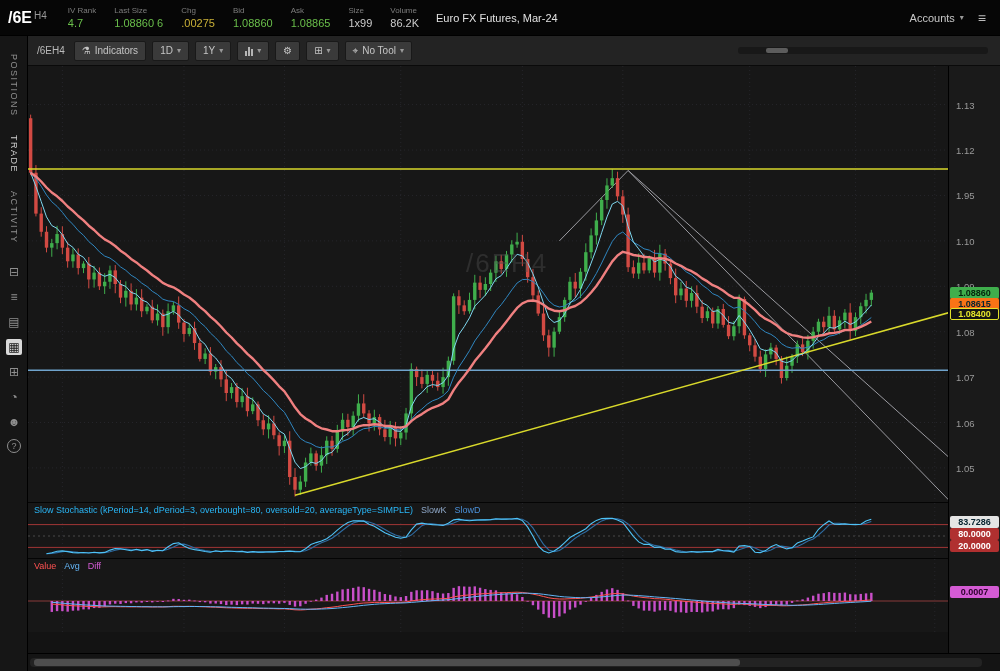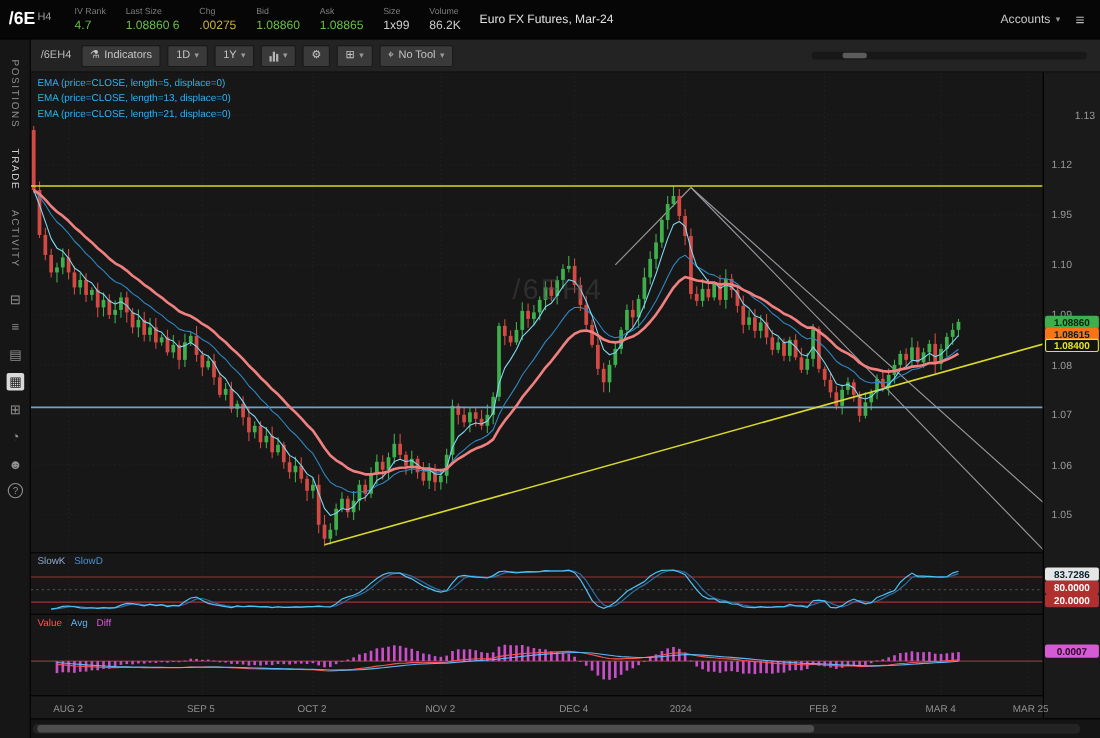--- a/index.html
+++ b/index.html
@@ -165,25 +165,20 @@
       <span>⌖</span>
       <span>No Tool</span>
       <span class="caret">▾</span>
     </button>
     <div class="tb-scroll">
         <div class="tb-thumb"></div>
       </div>
   </div>
 
   <div id="price-pane">
-    <div id="study-labels">
-        <div class="study-label">EMA (price=CLOSE, length=5, displace=0)</div>
-        <div class="study-label">EMA (price=CLOSE, length=13, displace=0)</div>
-        <div class="study-label">EMA (price=CLOSE, length=21, displace=0)</div>
-      </div>
     <div class="watermark">/6EH4</div>
     <svg id="price-svg" width="920" height="436">
         <line x1="0" y1="38.604166666667425" x2="920" y2="38.604166666667425" stroke="#26262b" stroke-dasharray="1,3"></line>
         <line x1="0" y1="84.02083333333309" x2="920" y2="84.02083333333309" stroke="#26262b" stroke-dasharray="1,3"></line>
         <line x1="0" y1="129.43749999999974" x2="920" y2="129.43749999999974" stroke="#26262b" stroke-dasharray="1,3"></line>
         <line x1="0" y1="174.8541666666664" x2="920" y2="174.8541666666664" stroke="#26262b" stroke-dasharray="1,3"></line>
         <line x1="0" y1="220.27083333333306" x2="920" y2="220.27083333333306" stroke="#26262b" stroke-dasharray="1,3"></line>
         <line x1="0" y1="265.6874999999998" x2="920" y2="265.6874999999998" stroke="#26262b" stroke-dasharray="1,3"></line>
         <line x1="0" y1="311.1041666666664" x2="920" y2="311.1041666666664" stroke="#26262b" stroke-dasharray="1,3"></line>
         <line x1="0" y1="356.5208333333331" x2="920" y2="356.5208333333331" stroke="#26262b" stroke-dasharray="1,3"></line>
@@ -524,20 +519,21 @@
         <line x1="0" y1="304.2916666666672" x2="920" y2="304.2916666666672" stroke="#6fa3cc" stroke-width="1.5"></line>
         <line x1="267.01149425287355" y1="429.1874999999998" x2="922.6436781609195" y2="246.15833333333325" stroke="#d9d92b" stroke-width="1.5"></line>
         <path d="M2.6 106.7 L7.9 112.6 L13.2 120.2 L18.5 129.0 L23.8 135.8 L29.1 140.4 L34.4 146.3 L39.7 153.3 L44.9 158.3 L50.2 164.6 L55.5 169.3 L60.8 175.6 L66.1 180.0 L71.4 185.8 L76.7 190.1 L82.0 192.1 L87.2 195.8 L92.5 200.9 L97.8 204.3 L103.1 209.2 L108.4 212.4 L113.7 217.1 L119.0 220.5 L124.3 225.3 L129.5 228.5 L134.8 233.2 L140.1 234.9 L145.4 235.5 L150.7 238.5 L156.0 242.7 L161.3 245.5 L166.6 250.0 L171.8 256.1 L177.1 260.6 L182.4 267.0 L187.7 271.9 L193.0 277.8 L198.3 284.9 L203.6 290.0 L208.9 296.6 L214.1 301.4 L219.4 307.7 L224.7 312.0 L230.0 318.1 L235.3 324.5 L240.6 329.2 L245.9 335.0 L251.1 341.4 L256.4 346.2 L261.7 355.4 L267.0 365.2 L272.3 372.4 L277.6 375.8 L282.9 377.5 L288.2 380.6 L293.4 381.9 L298.7 380.8 L304.0 381.1 L309.3 378.9 L314.6 375.3 L319.9 373.3 L325.2 369.9 L330.5 365.3 L335.7 362.7 L341.0 362.0 L346.3 360.4 L351.6 360.8 L356.9 362.3 L362.2 362.1 L367.5 363.6 L372.8 364.0 L378.0 361.6 L383.3 353.3 L388.6 347.2 L393.9 343.0 L399.2 338.2 L404.5 334.8 L409.8 332.9 L415.1 329.7 L420.3 324.7 L425.6 311.2 L430.9 301.0 L436.2 293.0 L441.5 284.6 L446.8 274.9 L452.1 267.6 L457.4 260.5 L462.6 252.8 L467.9 244.6 L473.2 238.7 L478.5 231.5 L483.8 223.9 L489.1 217.0 L494.4 213.6 L499.7 213.3 L504.9 215.6 L510.2 220.1 L515.5 227.2 L520.8 234.9 L526.1 239.3 L531.4 241.0 L536.7 240.0 L542.0 236.5 L547.2 234.5 L552.5 230.4 L557.8 224.1 L563.1 216.3 L568.4 207.4 L573.7 197.0 L579.0 185.9 L584.3 175.4 L589.5 168.9 L594.8 166.0 L600.1 171.0 L605.4 176.3 L610.7 179.2 L616.0 182.8 L621.3 184.1 L626.6 187.3 L631.8 187.4 L637.1 188.8 L642.4 192.1 L647.7 197.5 L653.0 201.0 L658.3 205.9 L663.6 208.9 L668.9 213.4 L674.1 219.0 L679.4 222.7 L684.7 227.7 L690.0 229.9 L695.3 234.0 L700.6 239.2 L705.9 242.2 L711.1 240.9 L716.4 244.9 L721.7 249.9 L727.0 255.7 L732.3 262.4 L737.6 266.1 L742.9 268.3 L748.2 271.9 L753.4 277.6 L758.7 280.8 L764.0 282.2 L769.3 281.6 L774.6 282.3 L779.9 281.2 L785.2 279.0 L790.5 275.7 L795.7 273.6 L801.0 270.2 L806.3 269.2 L811.6 267.1 L816.9 264.2 L822.2 264.3 L827.5 262.4 L832.8 259.2 L838.0 255.6 L843.3 251.5 " fill="none" stroke="#2f86c0" stroke-width="1" stroke-linejoin="round"></path>
         <path d="M2.6 106.7 L7.9 120.4 L13.2 135.5 L18.5 150.9 L23.8 159.6 L29.1 162.4 L34.4 168.8 L39.7 177.7 L44.9 181.3 L50.2 188.2 L55.5 191.3 L60.8 198.7 L66.1 201.4 L71.4 207.7 L76.7 210.3 L82.0 208.4 L87.2 211.6 L92.5 218.3 L97.8 220.4 L103.1 226.4 L108.4 228.2 L113.7 233.9 L119.0 236.1 L124.3 242.2 L129.5 244.0 L134.8 249.7 L140.1 248.2 L145.4 245.3 L150.7 249.0 L156.0 255.3 L161.3 257.6 L166.6 264.1 L171.8 273.7 L177.1 278.3 L182.4 287.4 L187.7 292.0 L193.0 299.1 L198.3 308.4 L203.6 312.6 L208.9 320.5 L214.1 323.7 L219.4 330.9 L224.7 333.4 L230.0 340.3 L235.3 348.0 L240.6 351.1 L245.9 357.2 L251.1 364.8 L256.4 368.1 L261.7 382.4 L267.0 396.2 L272.3 402.6 L277.6 400.6 L282.9 396.2 L288.2 397.4 L293.4 394.6 L298.7 388.0 L304.0 386.3 L309.3 379.4 L314.6 370.9 L319.9 367.6 L325.2 361.6 L330.5 353.6 L335.7 351.5 L341.0 353.5 L346.3 352.7 L351.6 356.2 L356.9 361.2 L362.2 361.1 L367.5 364.9 L372.8 365.4 L378.0 359.4 L383.3 340.6 L388.6 330.8 L393.9 326.5 L399.2 320.6 L404.5 318.6 L409.8 319.5 L415.1 316.7 L420.3 309.4 L425.6 283.0 L430.9 268.4 L436.2 260.7 L441.5 251.8 L446.8 240.1 L452.1 234.7 L457.4 229.1 L462.6 221.6 L467.9 212.8 L473.2 209.6 L478.5 202.5 L483.8 194.5 L489.1 188.3 L494.4 189.9 L499.7 197.0 L504.9 207.8 L510.2 221.0 L515.5 237.1 L520.8 251.9 L526.1 256.5 L531.4 254.7 L536.7 247.8 L542.0 237.1 L547.2 232.2 L552.5 223.4 L557.8 211.0 L563.1 197.1 L568.4 182.9 L573.7 166.6 L579.0 150.9 L584.3 138.0 L589.5 135.4 L594.8 139.8 L600.1 160.3 L605.4 176.0 L610.7 182.9 L616.0 190.1 L621.3 190.7 L626.6 196.0 L631.8 193.2 L637.1 194.7 L642.4 200.5 L647.7 210.1 L653.0 214.2 L658.3 221.1 L663.6 223.1 L668.9 229.0 L674.1 236.7 L679.4 239.5 L684.7 245.5 L690.0 244.7 L695.3 249.4 L700.6 256.3 L705.9 257.6 L711.1 249.4 L716.4 256.1 L721.7 263.8 L727.0 272.8 L732.3 282.8 L737.6 284.7 L742.9 283.6 L748.2 286.7 L753.4 295.2 L758.7 296.7 L764.0 294.7 L769.3 289.3 L774.6 288.2 L779.9 283.7 L785.2 277.7 L790.5 270.4 L795.7 267.3 L801.0 261.5 L806.3 262.1 L811.6 259.5 L816.9 255.2 L822.2 258.4 L827.5 256.0 L832.8 250.7 L838.0 245.1 L843.3 239.0 " fill="none" stroke="#7fd8f0" stroke-width="1" stroke-linejoin="round"></path>
         <path d="M2.6 106.7 L7.9 110.4 L13.2 115.5 L18.5 121.5 L23.8 126.5 L29.1 130.3 L34.4 135.0 L39.7 140.5 L44.9 144.8 L50.2 150.0 L55.5 154.4 L60.8 159.7 L66.1 164.0 L71.4 169.1 L76.7 173.4 L82.0 176.2 L87.2 180.0 L92.5 184.7 L97.8 188.3 L103.1 192.9 L108.4 196.4 L113.7 200.8 L119.0 204.5 L124.3 209.0 L129.5 212.5 L134.8 216.9 L140.1 219.5 L145.4 221.3 L150.7 224.5 L156.0 228.5 L161.3 231.5 L166.6 235.7 L171.8 240.9 L177.1 245.1 L182.4 250.6 L187.7 255.2 L193.0 260.5 L198.3 266.5 L203.6 271.5 L208.9 277.4 L214.1 282.2 L219.4 287.9 L224.7 292.5 L230.0 298.1 L235.3 304.0 L240.6 308.9 L245.9 314.4 L251.1 320.3 L256.4 325.3 L261.7 333.1 L267.0 341.3 L272.3 348.1 L277.6 352.5 L282.9 355.6 L288.2 359.7 L293.4 362.3 L298.7 363.5 L304.0 365.2 L309.3 365.3 L314.6 364.2 L319.9 363.9 L325.2 362.6 L330.5 360.3 L335.7 359.2 L341.0 359.0 L346.3 358.3 L351.6 358.8 L356.9 359.9 L362.2 360.0 L367.5 361.1 L372.8 361.6 L378.0 360.3 L383.3 355.1 L388.6 351.1 L393.9 348.1 L399.2 344.5 L404.5 341.8 L409.8 339.9 L415.1 337.3 L420.3 333.4 L425.6 324.1 L430.9 316.4 L436.2 309.9 L441.5 303.0 L446.8 295.1 L452.1 288.7 L457.4 282.2 L462.6 275.4 L467.9 268.1 L473.2 262.2 L478.5 255.5 L483.8 248.5 L489.1 241.9 L494.4 237.4 L499.7 235.0 L504.9 234.5 L510.2 235.7 L515.5 238.8 L520.8 242.7 L526.1 244.7 L531.4 245.3 L536.7 244.3 L542.0 241.7 L547.2 240.0 L552.5 236.8 L557.8 232.2 L563.1 226.5 L568.4 220.0 L573.7 212.2 L579.0 203.7 L584.3 195.4 L589.5 189.5 L594.8 185.8 L600.1 187.2 L605.4 189.0 L610.7 189.7 L616.0 191.0 L621.3 191.1 L626.6 192.6 L631.8 192.1 L637.1 192.6 L642.4 194.4 L647.7 197.5 L653.0 199.8 L658.3 203.0 L663.6 205.2 L668.9 208.4 L674.1 212.4 L679.4 215.4 L684.7 219.2 L690.0 221.4 L695.3 224.8 L700.6 228.9 L705.9 231.8 L711.1 231.9 L716.4 235.3 L721.7 239.3 L727.0 243.9 L732.3 249.3 L737.6 252.9 L742.9 255.5 L748.2 258.9 L753.4 263.7 L758.7 267.0 L764.0 269.1 L769.3 270.0 L774.6 271.4 L779.9 271.8 L785.2 271.2 L790.5 269.8 L795.7 269.0 L801.0 267.3 L806.3 266.9 L811.6 265.8 L816.9 264.0 L822.2 264.1 L827.5 262.9 L832.8 260.9 L838.0 258.4 L843.3 255.5 " fill="none" stroke="#f08080" stroke-width="2.4" stroke-linejoin="round"></path>
       </svg>
   </div>
 
   <div id="stoch-pane">
     <div class="pane-title" id="stoch-title">
+        <span class="t-main">Slow Stochastic (kPeriod=14, dPeriod=3, overbought=80, oversold=20, averageType=SIMPLE)</span>
         <span class="t-leg" style="color: rgb(143, 168, 200);">SlowK</span>
         <span class="t-leg" style="color: rgb(74, 144, 217);">SlowD</span>
       </div>
     <svg id="stoch-svg" width="920" height="56">
         <line x1="34.367816091954026" y1="0" x2="34.367816091954026" y2="56" stroke="#26262b" stroke-dasharray="1,3"></line>
         <line x1="155.97701149425288" y1="0" x2="155.97701149425288" y2="56" stroke="#26262b" stroke-dasharray="1,3"></line>
         <line x1="256.4367816091954" y1="0" x2="256.4367816091954" y2="56" stroke="#26262b" stroke-dasharray="1,3"></line>
         <line x1="372.7586206896552" y1="0" x2="372.7586206896552" y2="56" stroke="#26262b" stroke-dasharray="1,3"></line>
         <line x1="494.36781609195407" y1="0" x2="494.36781609195407" y2="56" stroke="#26262b" stroke-dasharray="1,3"></line>
         <line x1="594.8275862068966" y1="0" x2="594.8275862068966" y2="56" stroke="#26262b" stroke-dasharray="1,3"></line>
@@ -724,50 +720,39 @@
         <rect x="826.2712643678161" y="35.41477169955635" width="2.4" height="6.58522830044365" fill="#c94fc9"></rect>
         <rect x="831.5586206896552" y="34.906792693522725" width="2.4" height="7.093207306477273" fill="#c94fc9"></rect>
         <rect x="836.8459770114943" y="34.38441154175133" width="2.4" height="7.6155884582486735" fill="#c94fc9"></rect>
         <rect x="842.1333333333333" y="33.82250105747314" width="2.4" height="8.177498942526858" fill="#c94fc9"></rect>
         <path d="M23.8 45.1 L29.1 45.4 L34.4 45.9 L39.7 46.4 L44.9 46.7 L50.2 47.0 L55.5 47.2 L60.8 47.5 L66.1 47.6 L71.4 47.9 L76.7 47.9 L82.0 47.7 L87.2 47.7 L92.5 47.8 L97.8 47.8 L103.1 47.9 L108.4 47.8 L113.7 47.9 L119.0 47.9 L124.3 48.0 L129.5 47.9 L134.8 48.0 L140.1 47.7 L145.4 47.3 L150.7 47.3 L156.0 47.4 L161.3 47.3 L166.6 47.4 L171.8 47.7 L177.1 47.8 L182.4 48.1 L187.7 48.2 L193.0 48.5 L198.3 48.8 L203.6 48.9 L208.9 49.1 L214.1 49.2 L219.4 49.3 L224.7 49.3 L230.0 49.4 L235.3 49.6 L240.6 49.6 L245.9 49.7 L251.1 49.9 L256.4 49.8 L261.7 50.3 L267.0 50.8 L272.3 51.0 L277.6 50.7 L282.9 50.2 L288.2 49.9 L293.4 49.4 L298.7 48.7 L304.0 48.2 L309.3 47.5 L314.6 46.6 L319.9 46.0 L325.2 45.3 L330.5 44.5 L335.7 44.0 L341.0 43.8 L346.3 43.4 L351.6 43.4 L356.9 43.5 L362.2 43.3 L367.5 43.4 L372.8 43.4 L378.0 43.0 L383.3 41.9 L388.6 41.2 L393.9 40.7 L399.2 40.3 L404.5 40.0 L409.8 39.9 L415.1 39.7 L420.3 39.3 L425.6 37.9 L430.9 37.0 L436.2 36.4 L441.5 35.9 L446.8 35.2 L452.1 34.9 L457.4 34.6 L462.6 34.3 L467.9 33.9 L473.2 33.8 L478.5 33.6 L483.8 33.4 L489.1 33.2 L494.4 33.5 L499.7 34.2 L504.9 35.1 L510.2 36.2 L515.5 37.5 L520.8 38.8 L526.1 39.6 L531.4 40.0 L536.7 40.0 L542.0 39.7 L547.2 39.6 L552.5 39.3 L557.8 38.7 L563.1 38.0 L568.4 37.3 L573.7 36.4 L579.0 35.5 L584.3 34.7 L589.5 34.5 L594.8 34.8 L600.1 36.0 L605.4 37.1 L610.7 37.9 L616.0 38.6 L621.3 39.0 L626.6 39.7 L631.8 39.8 L637.1 40.2 L642.4 40.7 L647.7 41.5 L653.0 41.9 L658.3 42.5 L663.6 42.8 L668.9 43.3 L674.1 43.8 L679.4 44.1 L684.7 44.6 L690.0 44.6 L695.3 44.9 L700.6 45.3 L705.9 45.4 L711.1 44.9 L716.4 45.2 L721.7 45.5 L727.0 45.9 L732.3 46.4 L737.6 46.5 L742.9 46.4 L748.2 46.5 L753.4 46.8 L758.7 46.8 L764.0 46.6 L769.3 46.2 L774.6 45.9 L779.9 45.5 L785.2 44.9 L790.5 44.3 L795.7 43.9 L801.0 43.3 L806.3 43.1 L811.6 42.8 L816.9 42.3 L822.2 42.3 L827.5 42.1 L832.8 41.7 L838.0 41.3 L843.3 40.9 " fill="none" stroke="#ff5252" stroke-width="1"></path>
         <path d="M23.8 43.3 L29.1 43.7 L34.4 44.2 L39.7 44.6 L44.9 45.0 L50.2 45.4 L55.5 45.8 L60.8 46.1 L66.1 46.4 L71.4 46.7 L76.7 47.0 L82.0 47.1 L87.2 47.2 L92.5 47.3 L97.8 47.4 L103.1 47.5 L108.4 47.6 L113.7 47.7 L119.0 47.7 L124.3 47.8 L129.5 47.8 L134.8 47.8 L140.1 47.8 L145.4 47.7 L150.7 47.6 L156.0 47.6 L161.3 47.5 L166.6 47.5 L171.8 47.5 L177.1 47.6 L182.4 47.7 L187.7 47.8 L193.0 47.9 L198.3 48.1 L203.6 48.3 L208.9 48.4 L214.1 48.6 L219.4 48.7 L224.7 48.8 L230.0 49.0 L235.3 49.1 L240.6 49.2 L245.9 49.3 L251.1 49.4 L256.4 49.5 L261.7 49.6 L267.0 49.9 L272.3 50.1 L277.6 50.2 L282.9 50.2 L288.2 50.2 L293.4 50.0 L298.7 49.8 L304.0 49.5 L309.3 49.1 L314.6 48.6 L319.9 48.1 L325.2 47.5 L330.5 46.9 L335.7 46.3 L341.0 45.8 L346.3 45.3 L351.6 44.9 L356.9 44.7 L362.2 44.4 L367.5 44.2 L372.8 44.0 L378.0 43.8 L383.3 43.4 L388.6 43.0 L393.9 42.5 L399.2 42.1 L404.5 41.7 L409.8 41.3 L415.1 41.0 L420.3 40.7 L425.6 40.1 L430.9 39.5 L436.2 38.9 L441.5 38.3 L446.8 37.7 L452.1 37.1 L457.4 36.6 L462.6 36.1 L467.9 35.7 L473.2 35.3 L478.5 35.0 L483.8 34.7 L489.1 34.4 L494.4 34.2 L499.7 34.2 L504.9 34.4 L510.2 34.7 L515.5 35.3 L520.8 36.0 L526.1 36.7 L531.4 37.4 L536.7 37.9 L542.0 38.2 L547.2 38.5 L552.5 38.7 L557.8 38.7 L563.1 38.6 L568.4 38.3 L573.7 37.9 L579.0 37.4 L584.3 36.9 L589.5 36.4 L594.8 36.1 L600.1 36.1 L605.4 36.3 L610.7 36.6 L616.0 37.0 L621.3 37.4 L626.6 37.9 L631.8 38.3 L637.1 38.6 L642.4 39.1 L647.7 39.5 L653.0 40.0 L658.3 40.5 L663.6 41.0 L668.9 41.4 L674.1 41.9 L679.4 42.4 L684.7 42.8 L690.0 43.2 L695.3 43.5 L700.6 43.9 L705.9 44.2 L711.1 44.3 L716.4 44.5 L721.7 44.7 L727.0 44.9 L732.3 45.2 L737.6 45.5 L742.9 45.7 L748.2 45.9 L753.4 46.0 L758.7 46.2 L764.0 46.3 L769.3 46.3 L774.6 46.2 L779.9 46.0 L785.2 45.8 L790.5 45.5 L795.7 45.2 L801.0 44.8 L806.3 44.5 L811.6 44.1 L816.9 43.8 L822.2 43.5 L827.5 43.2 L832.8 42.9 L838.0 42.6 L843.3 42.2 " fill="none" stroke="#64b5f6" stroke-width="1"></path>
       </svg>
   </div>
 
   <div id="price-axis">
-      <div class="p-tick" style="top: 33.6042px; margin-left: 21px;">1.13</div>
+      <div class="p-tick" style="top: 33.6042px;">1.13</div>
       <div class="p-tick" style="top: 79.0208px;">1.12</div>
       <div class="p-tick" style="top: 124.437px;">1.95</div>
       <div class="p-tick" style="top: 169.854px;">1.10</div>
       <div class="p-tick" style="top: 215.271px;">1.09</div>
       <div class="p-tick" style="top: 260.687px;">1.08</div>
       <div class="p-tick" style="top: 306.104px;">1.07</div>
       <div class="p-tick" style="top: 351.521px;">1.06</div>
       <div class="p-tick" style="top: 396.937px;">1.05</div>
       <div class="bubble" style="top: 220.629px; background: rgb(63, 174, 76); color: rgb(4, 35, 13);">1.08860</div>
       <div class="bubble" style="top: 231.756px; background: #f97316; color: rgb(3, 35, 48);">1.08615</div>
       <div class="bubble" style="top: 241.521px; background: rgb(20, 20, 20); color: rgb(226, 226, 42); border: 1px solid rgb(226, 226, 42);">1.08400</div>
       <div class="p-tick" style="top: 464px;">50</div>
       <div class="bubble" style="top: 450.183px; background: #e5e5e5; color: rgb(6, 34, 46);">83.7286</div>
       <div class="bubble" style="top: 462.183px; background: rgb(176, 48, 48); color: rgb(255, 255, 255);">80.0000</div>
       <div class="bubble" style="top: 474.4px; background: rgb(176, 48, 48); color: rgb(255, 255, 255);">20.0000</div>
       <div class="bubble" style="top: 519.823px; background: rgb(212, 91, 212); color: rgb(42, 0, 42);">0.0007</div>
     </div>
 
-  <div id="time-axis">
-      <div class="t-label" style="left: 20.3678px;">AUG 2</div>
-      <div class="t-label" style="left: 141.977px;">SEP 5</div>
-      <div class="t-label" style="left: 242.437px;">OCT 2</div>
-      <div class="t-label" style="left: 358.759px;">NOV 2</div>
-      <div class="t-label" style="left: 480.368px;">DEC 4</div>
-      <div class="t-label" style="left: 580.828px;">2024</div>
-      <div class="t-label" style="left: 707.724px;">FEB 2</div>
-      <div class="t-label" style="left: 813.471px;">MAR 4</div>
-      <div class="t-label" style="left: 892.782px;">MAR 25</div>
-    </div>
 
   <div id="hscroll">
     <div class="hs-track">
       <div class="hs-thumb"></div>
     </div>
   </div>
 
 </div>
 
 </body></html>

